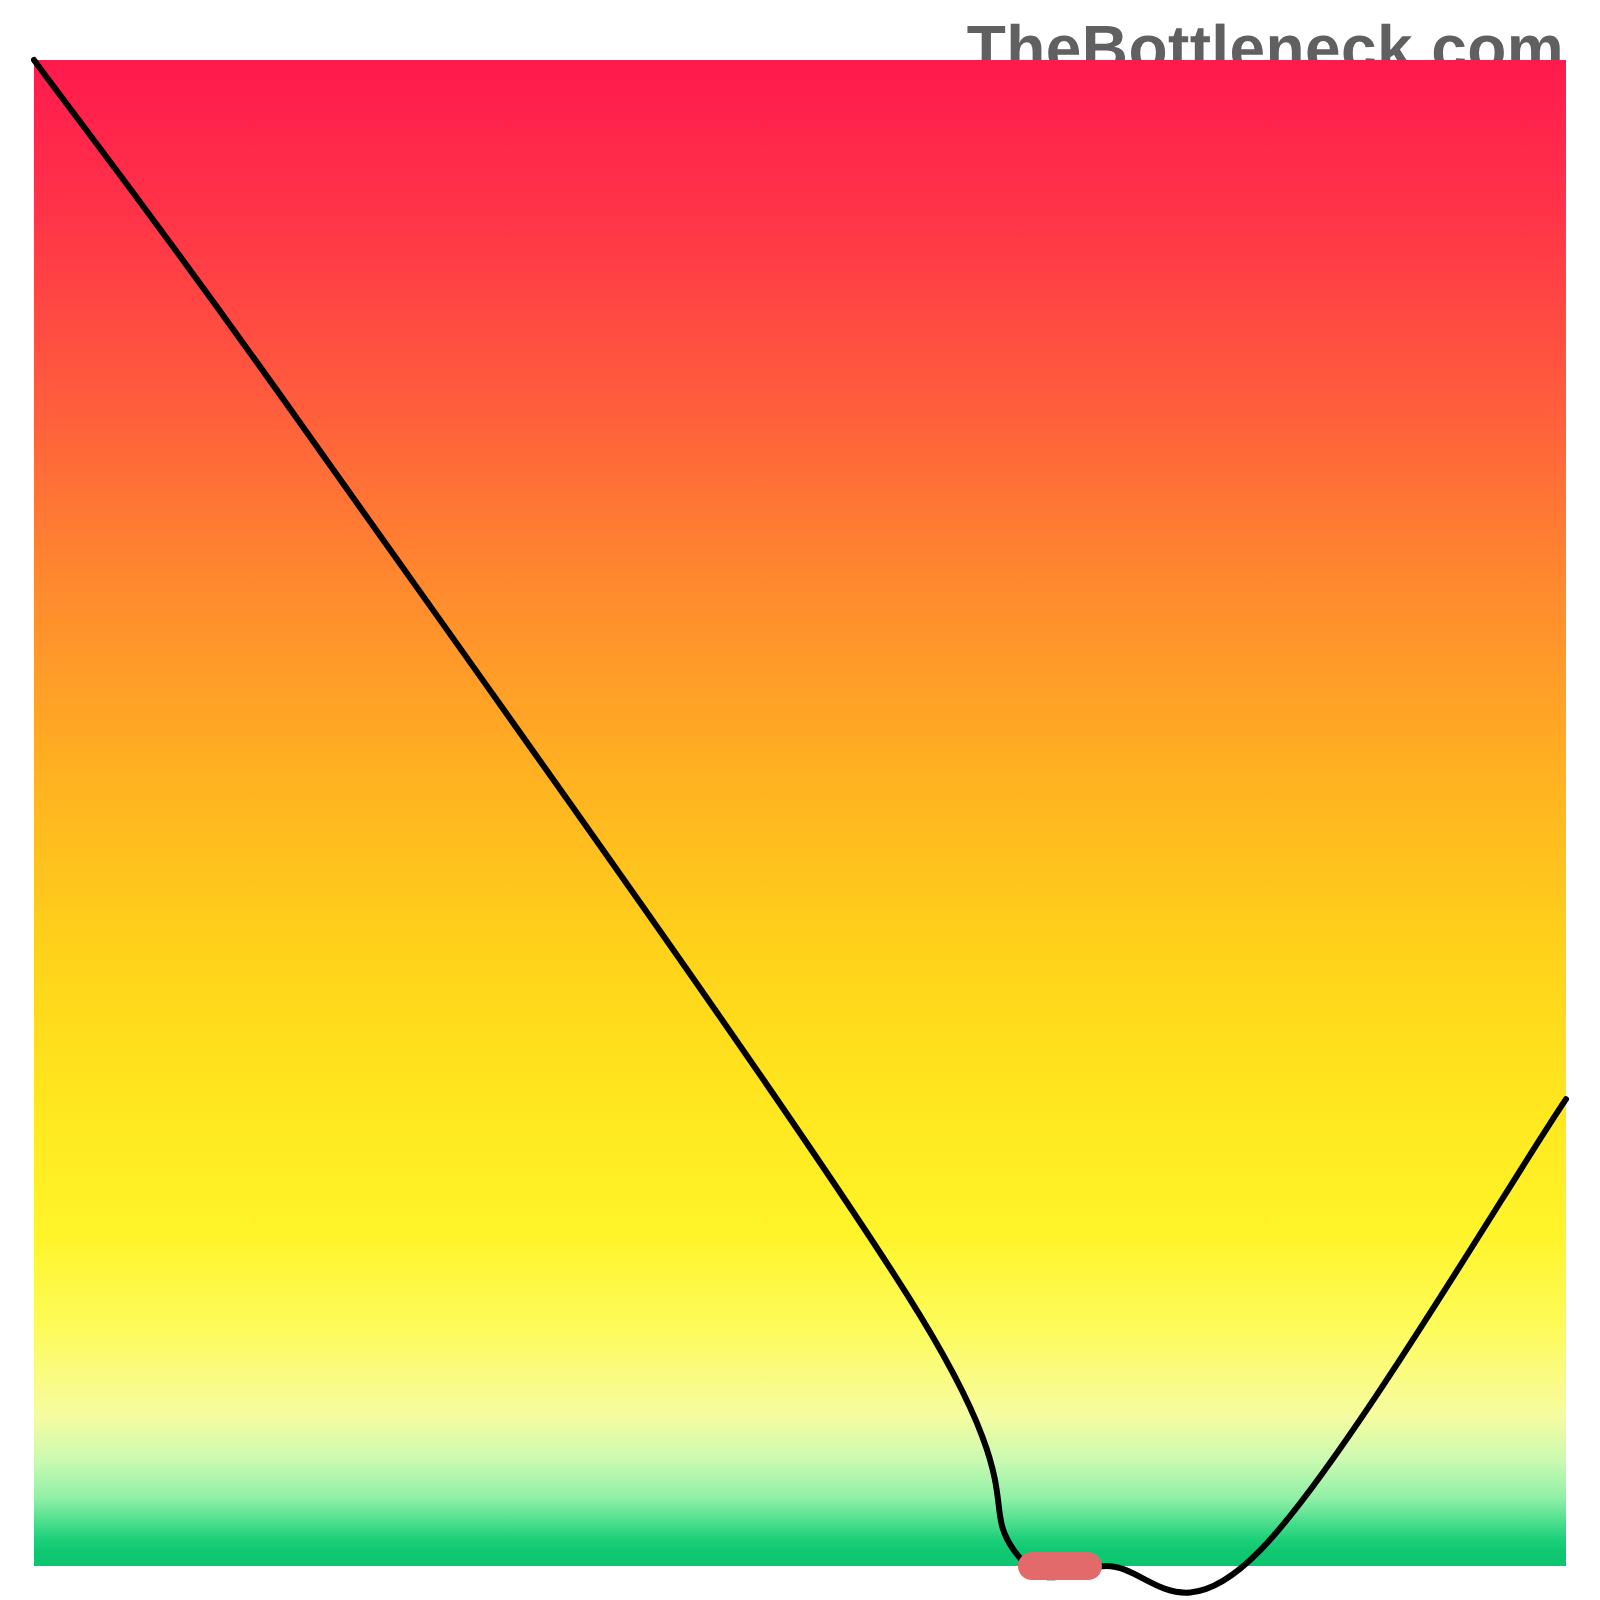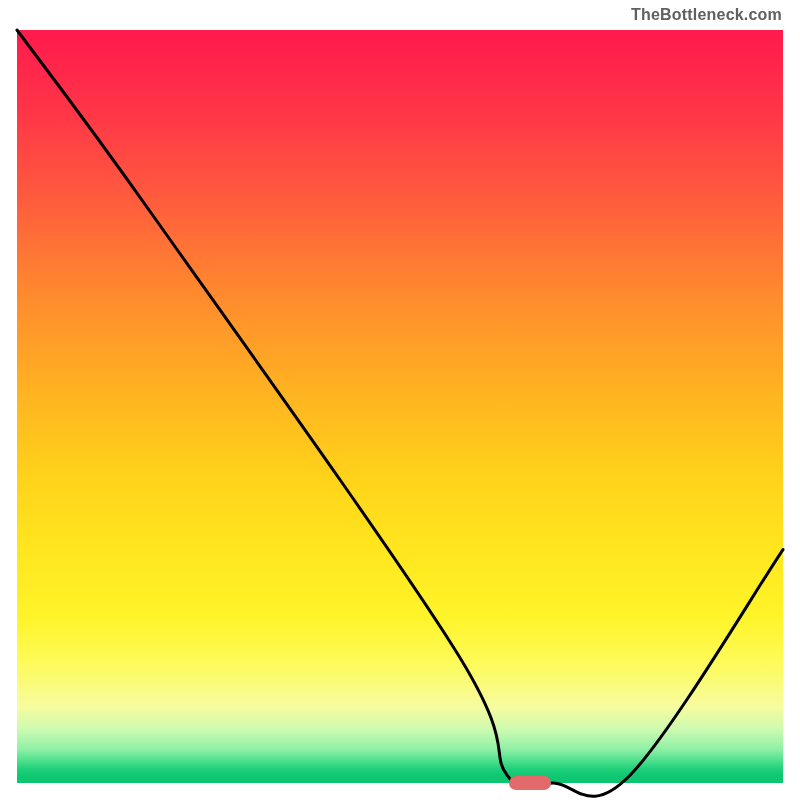--- a/index.html
+++ b/index.html
@@ -13,21 +13,21 @@
   }
   .chart-container {
     position: relative;
     width: 800px;
     height: 800px;
   }
   .watermark {
     position: absolute;
     top: 6px;
     right: 18px;
-    font-size: 16px;
+    font-size: 32px;
     font-weight: bold;
     color: #606060;
     letter-spacing: 0.2px;
     user-select: none;
   }
   .plot-area {
     position: absolute;
     left: 17px;
     right: 17px;
     top: 30px;

